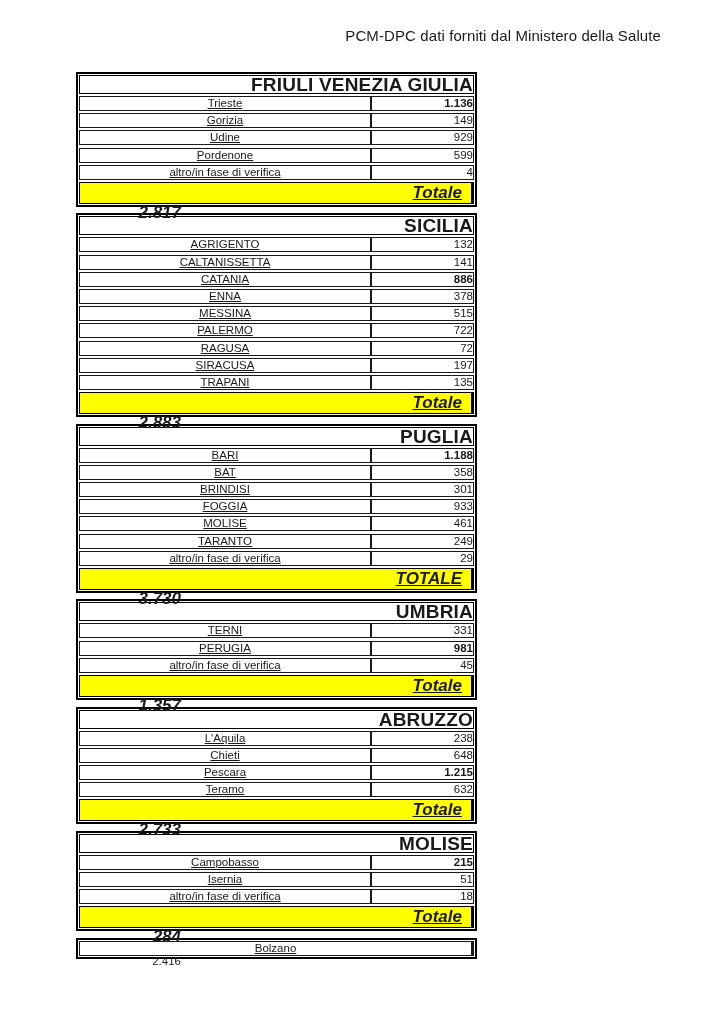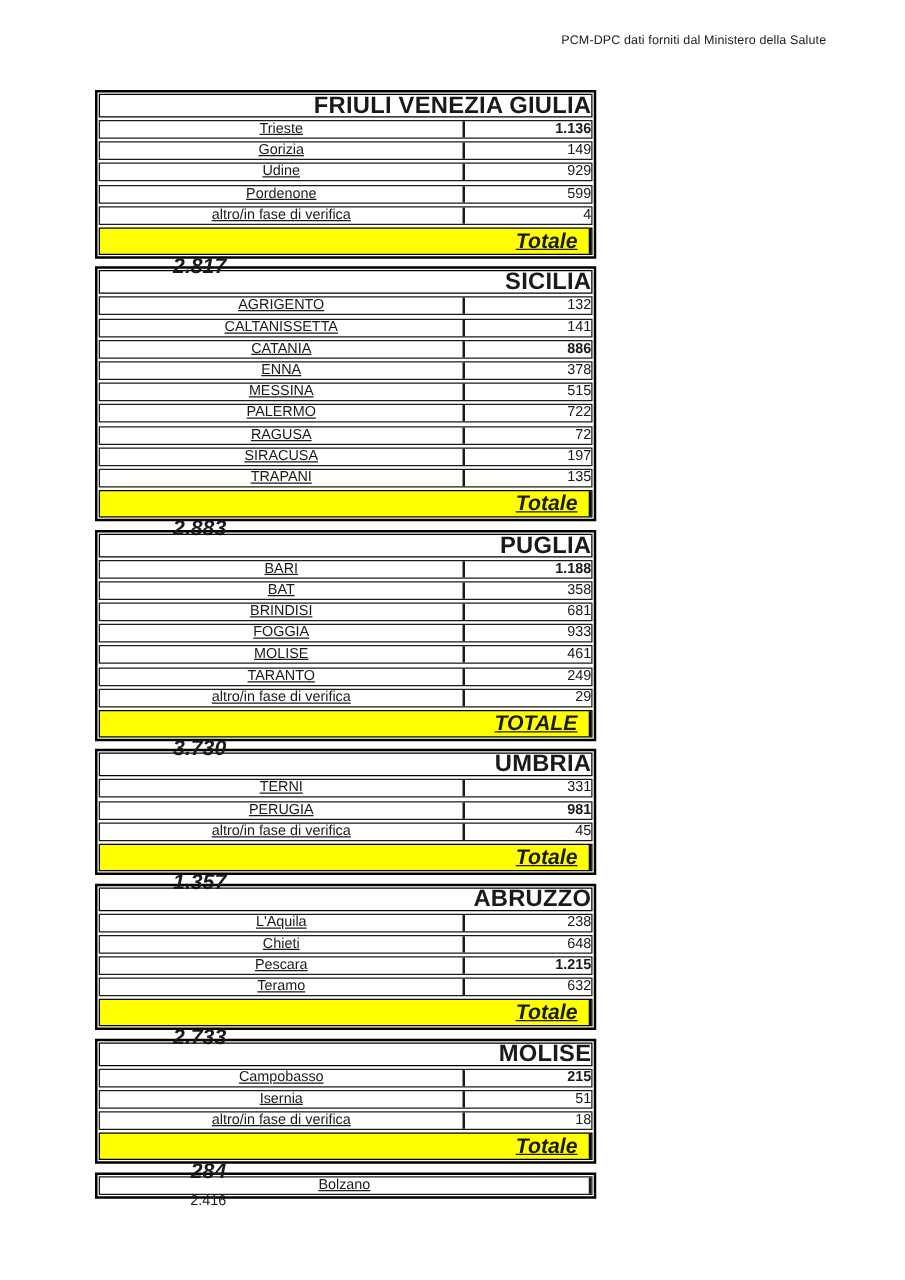--- a/index.html
+++ b/index.html
@@ -1,21 +1,21 @@
 <!DOCTYPE html>
 <html><head>
 <meta charset="utf-8">
 <style>
   * { margin:0; padding:0; box-sizing:border-box; }
   html,body { width:724px; height:1024px; background:#ffffff;
     font-family:"Liberation Sans", sans-serif; color:#1a1a1a; overflow:hidden; }
   .page { position:relative; width:724px; height:1024px; background:#fff; }
 
   .page-note { position:absolute; top:27px; right:63px;
-    font-size:10px; letter-spacing:0.1px; color:#1a1a1a; }
+    font-size:15px; letter-spacing:0.1px; color:#1a1a1a; }
 
   .tables-container { position:absolute; left:76px; top:72px; width:401px; }
 
   .rtable { border:2px solid #000; background:#fff; padding:1px; margin-bottom:6.5px; }
 
   .thead { border:1.5px solid #000; height:19px; line-height:17px;
     text-align:right; font-weight:bold; font-size:19px; letter-spacing:0.2px;
     margin-bottom:2px; }
 
   .trow { display:flex; border:1px solid #1a1a1a; height:15px; margin-bottom:2.2px; }
@@ -112,21 +112,21 @@
         <div class="trow">
           <div class="cell label">BARI</div>
           <div class="cell value bold">1.188</div>
         </div>
         <div class="trow">
           <div class="cell label">BAT</div>
           <div class="cell value">358</div>
         </div>
         <div class="trow">
           <div class="cell label">BRINDISI</div>
-          <div class="cell value">681</div>
+          <div class="cell value">301</div>
         </div>
         <div class="trow">
           <div class="cell label">FOGGIA</div>
           <div class="cell value">933</div>
         </div>
         <div class="trow">
           <div class="cell label">MOLISE</div>
           <div class="cell value">461</div>
         </div>
         <div class="trow">

